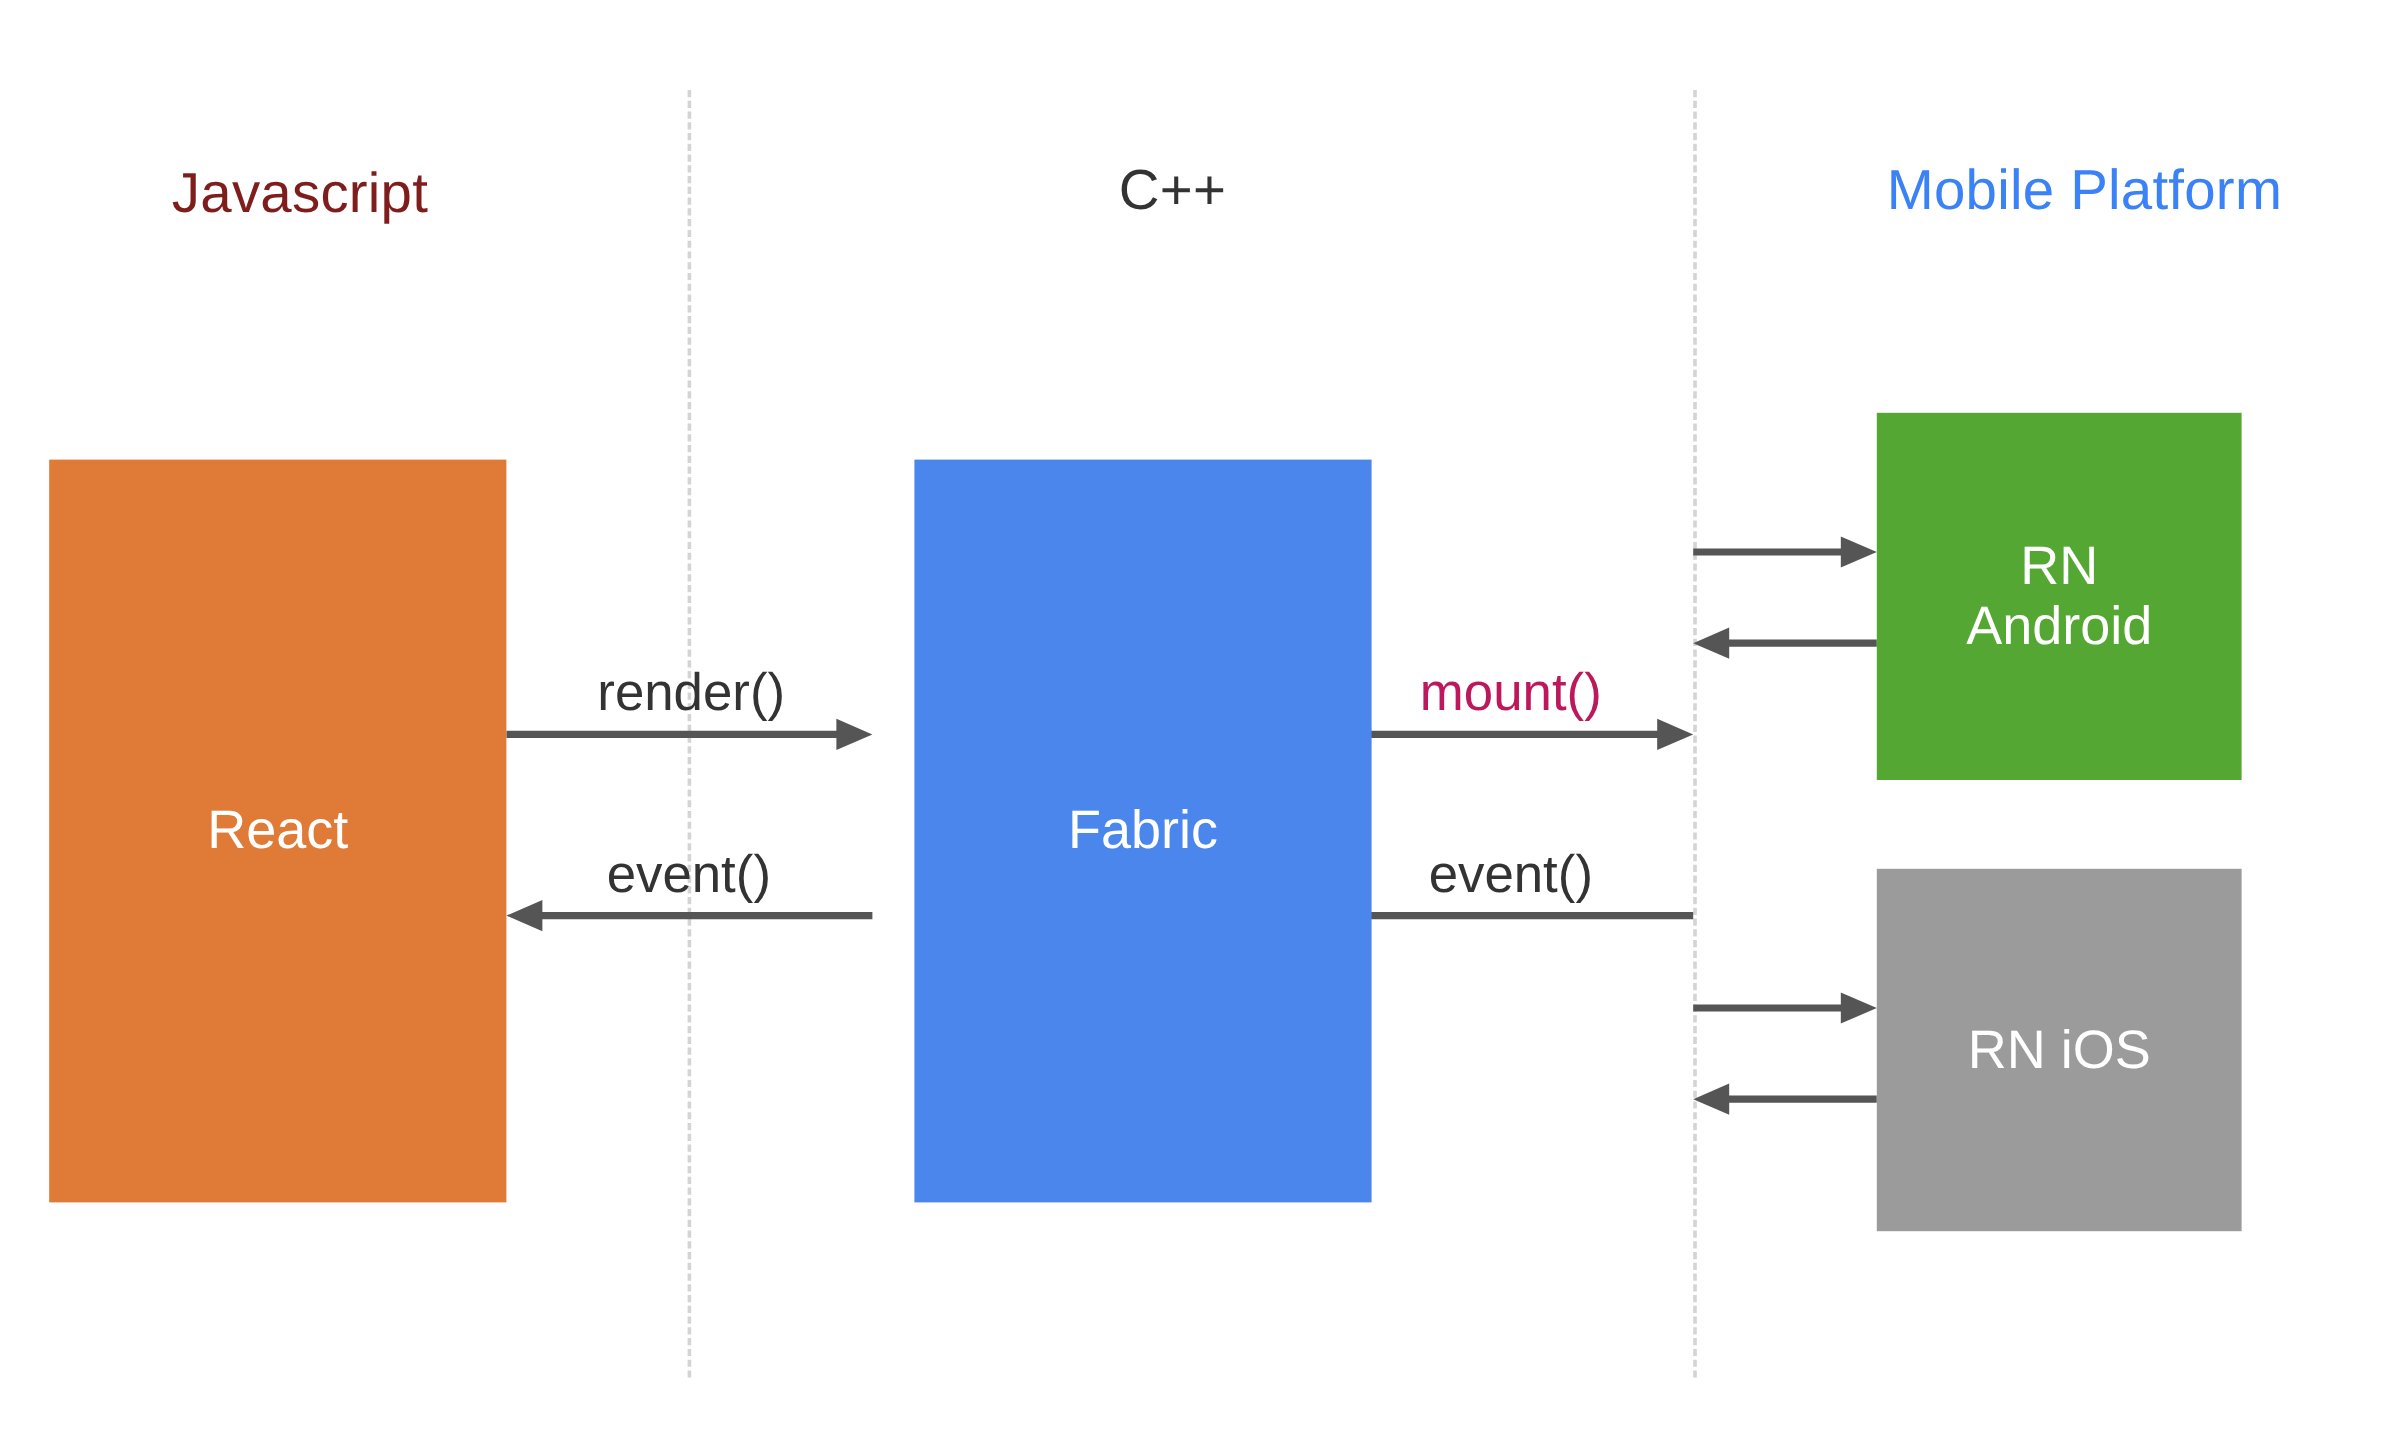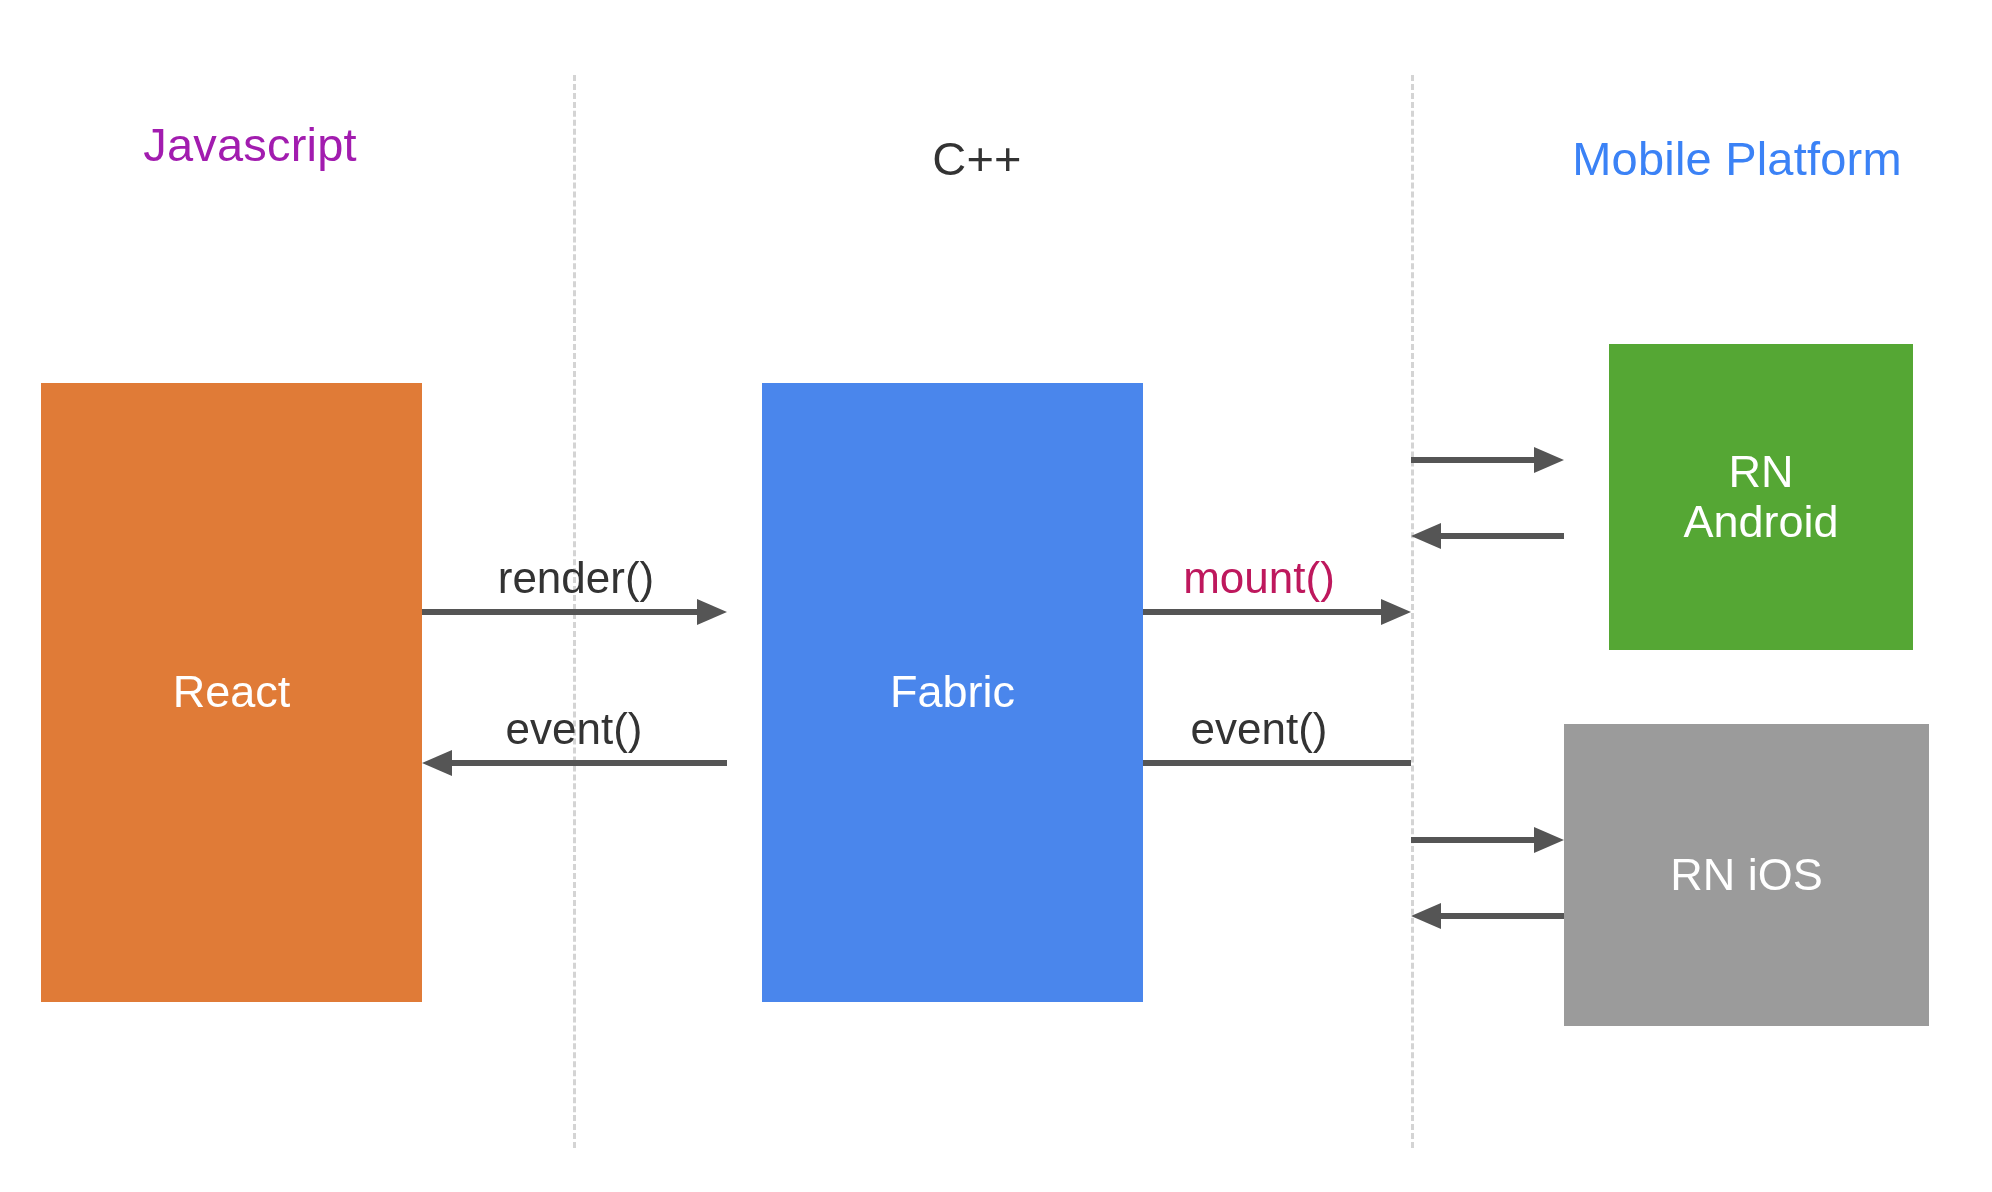--- a/index.html
+++ b/index.html
@@ -75,21 +75,21 @@
 <body>
 
 <div id="canvas">
 
   <div id="dividers">
       <div class="divider" style="left: 573px; top: 75px; height: 1073px; border-left-color: rgb(212, 212, 212);"></div>
       <div class="divider" style="left: 1411px; top: 75px; height: 1073px; border-left-color: rgb(212, 212, 212);"></div>
     </div>
 
   <div id="columns">
-      <div class="col-header" style="left: 250px; top: 144px; color: #a21caf; text-align: center;">Javascript</div>
+      <div class="col-header" style="left: 250px; top: 160px; color: #7f1d1d; text-align: center;">Javascript</div>
       <div class="col-header" style="left: 977px; top: 158px; color: rgb(51, 51, 51);">C++</div>
       <div class="col-header" style="left: 1737px; top: 158px; color: #3b82f6;">Mobile Platform</div>
     </div>
 
   <div id="edges">
       <div class="edge" style="left: 422px; top: 612px; width: 305px;">
         <svg width="305" height="24" viewBox="0 0 305 24">
           <line x1="0" x2="279" y1="12" y2="12" stroke="#555555" stroke-width="6"></line>
           <polygon points="305,12 275,-1 275,25" fill="#555555"></polygon>
         </svg>
@@ -138,25 +138,25 @@
       </div>
     </div>
 
   <div id="blocks">
       <div class="block" style="left: 41px; top: 383px; width: 381px; height: 619px; background: rgb(224, 123, 55);">
         <span class="block-label">React</span>
       </div>
       <div class="block" style="left: 727px; top: 383px; width: 381px; height: 619px; background: rgb(74, 134, 236); margin-left: 35px;">
         <span class="block-label">Fabric</span>
       </div>
-      <div class="block" style="left: 1564px; top: 344px; width: 304px; height: 306px; background: rgb(85, 167, 52); margin-left: 45px;">
+      <div class="block" style="left: 1564px; top: 344px; width: 304px; height: 306px; background: rgb(85, 167, 52);">
         <span class="block-label">RN
 Android</span>
       </div>
-      <div class="block" style="left: 1564px; top: 724px; width: 365px; height: 302px; background: rgb(155, 155, 155);">
+      <div class="block" style="left: 1564px; top: 724px; width: 304px; height: 302px; background: rgb(155, 155, 155);">
         <span class="block-label">RN iOS</span>
       </div>
     </div>
 
   <div id="edge-labels">
       <div class="edge-label" style="left: 576px; top: 578px; color: rgb(51, 51, 51);">render()</div>
       <div class="edge-label" style="left: 574px; top: 729px; color: rgb(51, 51, 51);">event()</div>
       <div class="edge-label" style="left: 1259px; top: 578px; color: #be185d;">mount()</div>
       <div class="edge-label" style="left: 1259px; top: 729px; color: rgb(51, 51, 51);">event()</div>
     </div>

